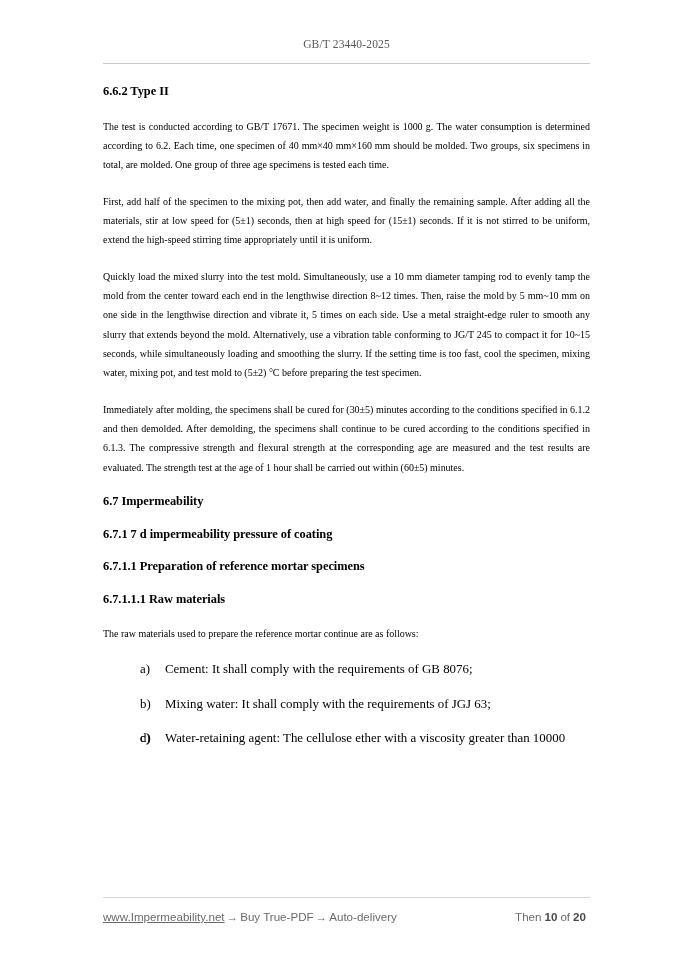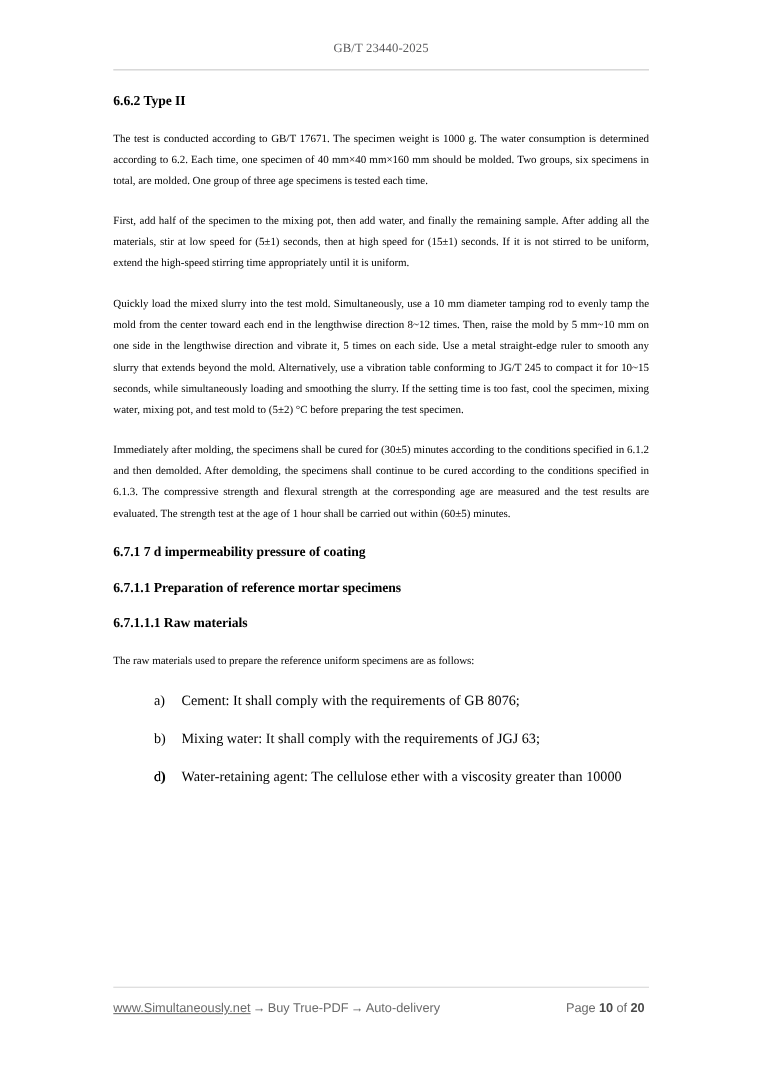--- a/index.html
+++ b/index.html
@@ -154,34 +154,37 @@
     </div>
 
     <p class="para">The test is conducted according to GB/T 17671. The specimen weight is 1000 g. The water consumption is determined according to 6.2. Each time, one specimen of 40 mm×40 mm×160 mm should be molded. Two groups, six specimens in total, are molded. One group of three age specimens is tested each time.</p>
 
     <p class="para">First, add half of the specimen to the mixing pot, then add water, and finally the remaining sample. After adding all the materials, stir at low speed for (5±1) seconds, then at high speed for (15±1) seconds. If it is not stirred to be uniform, extend the high-speed stirring time appropriately until it is uniform.</p>
 
     <p class="para">Quickly load the mixed slurry into the test mold. Simultaneously, use a 10 mm diameter tamping rod to evenly tamp the mold from the center toward each end in the lengthwise direction 8~12 times. Then, raise the mold by 5 mm~10 mm on one side in the lengthwise direction and vibrate it, 5 times on each side. Use a metal straight-edge ruler to smooth any slurry that extends beyond the mold. Alternatively, use a vibration table conforming to JG/T 245 to compact it for 10~15 seconds, while simultaneously loading and smoothing the slurry. If the setting time is too fast, cool the specimen, mixing water, mixing pot, and test mold to (5±2) °C before preparing the test specimen.</p>
 
     <p class="para">Immediately after molding, the specimens shall be cured for (30±5) minutes according to the conditions specified in 6.1.2 and then demolded. After demolding, the specimens shall continue to be cured according to the conditions specified in 6.1.3. The compressive strength and flexural strength at the corresponding age are measured and the test results are evaluated. The strength test at the age of 1 hour shall be carried out within (60±5) minutes.</p>
 
+    <div class="heading-block">
+      <h3 class="heading">6.7 Impermeability</h3>
+    </div>
 
     <div class="heading-block">
       <h3 class="heading">6.7.1 7 d impermeability pressure of coating</h3>
     </div>
 
     <div class="heading-block">
       <h3 class="heading">6.7.1.1 Preparation of reference mortar specimens</h3>
     </div>
 
     <div class="heading-block">
       <h3 class="heading">6.7.1.1.1 Raw materials</h3>
     </div>
 
-    <p class="para">The raw materials used to prepare the reference uniform specimens are as follows:</p>
+    <p class="para">The raw materials used to prepare the reference mortar continue are as follows:</p>
 
     <ol class="alpha-list">
       <li>
         <span class="marker">a)</span>
         <span class="item-text">Cement: It shall comply with the requirements of GB 8076;</span>
       </li>
       <li>
         <span class="marker">b)</span>
         <span class="item-text">Mixing water: It shall comply with the requirements of JGJ 63;</span>
       </li>
@@ -193,20 +196,20 @@
         <span class="item-text">Water-retaining agent: The cellulose ether with a viscosity greater than 10000</span>
       </li>
     </ol>
 
   </div>
 
   <div class="footer-rule"></div>
 
   <div class="page-footer">
     <div class="footer-left">
-      <a class="footer-link" href="#">www.Simultaneously.net</a><span class="footer-arrow">→</span><span>Buy True-PDF</span><span class="footer-arrow">→</span><span>Auto-delivery</span>
+      <a class="footer-link" href="#">www.Impermeability.net</a><span class="footer-arrow">→</span><span>Buy True-PDF</span><span class="footer-arrow">→</span><span>Auto-delivery</span>
     </div>
     <div class="footer-right">
-      <span class="lbl">Page</span><span class="num">10</span><span class="lbl">of</span><span class="num">20</span>
+      <span class="lbl">Then</span><span class="num">10</span><span class="lbl">of</span><span class="num">20</span>
     </div>
   </div>
 
 </div>
 
 </body></html>

